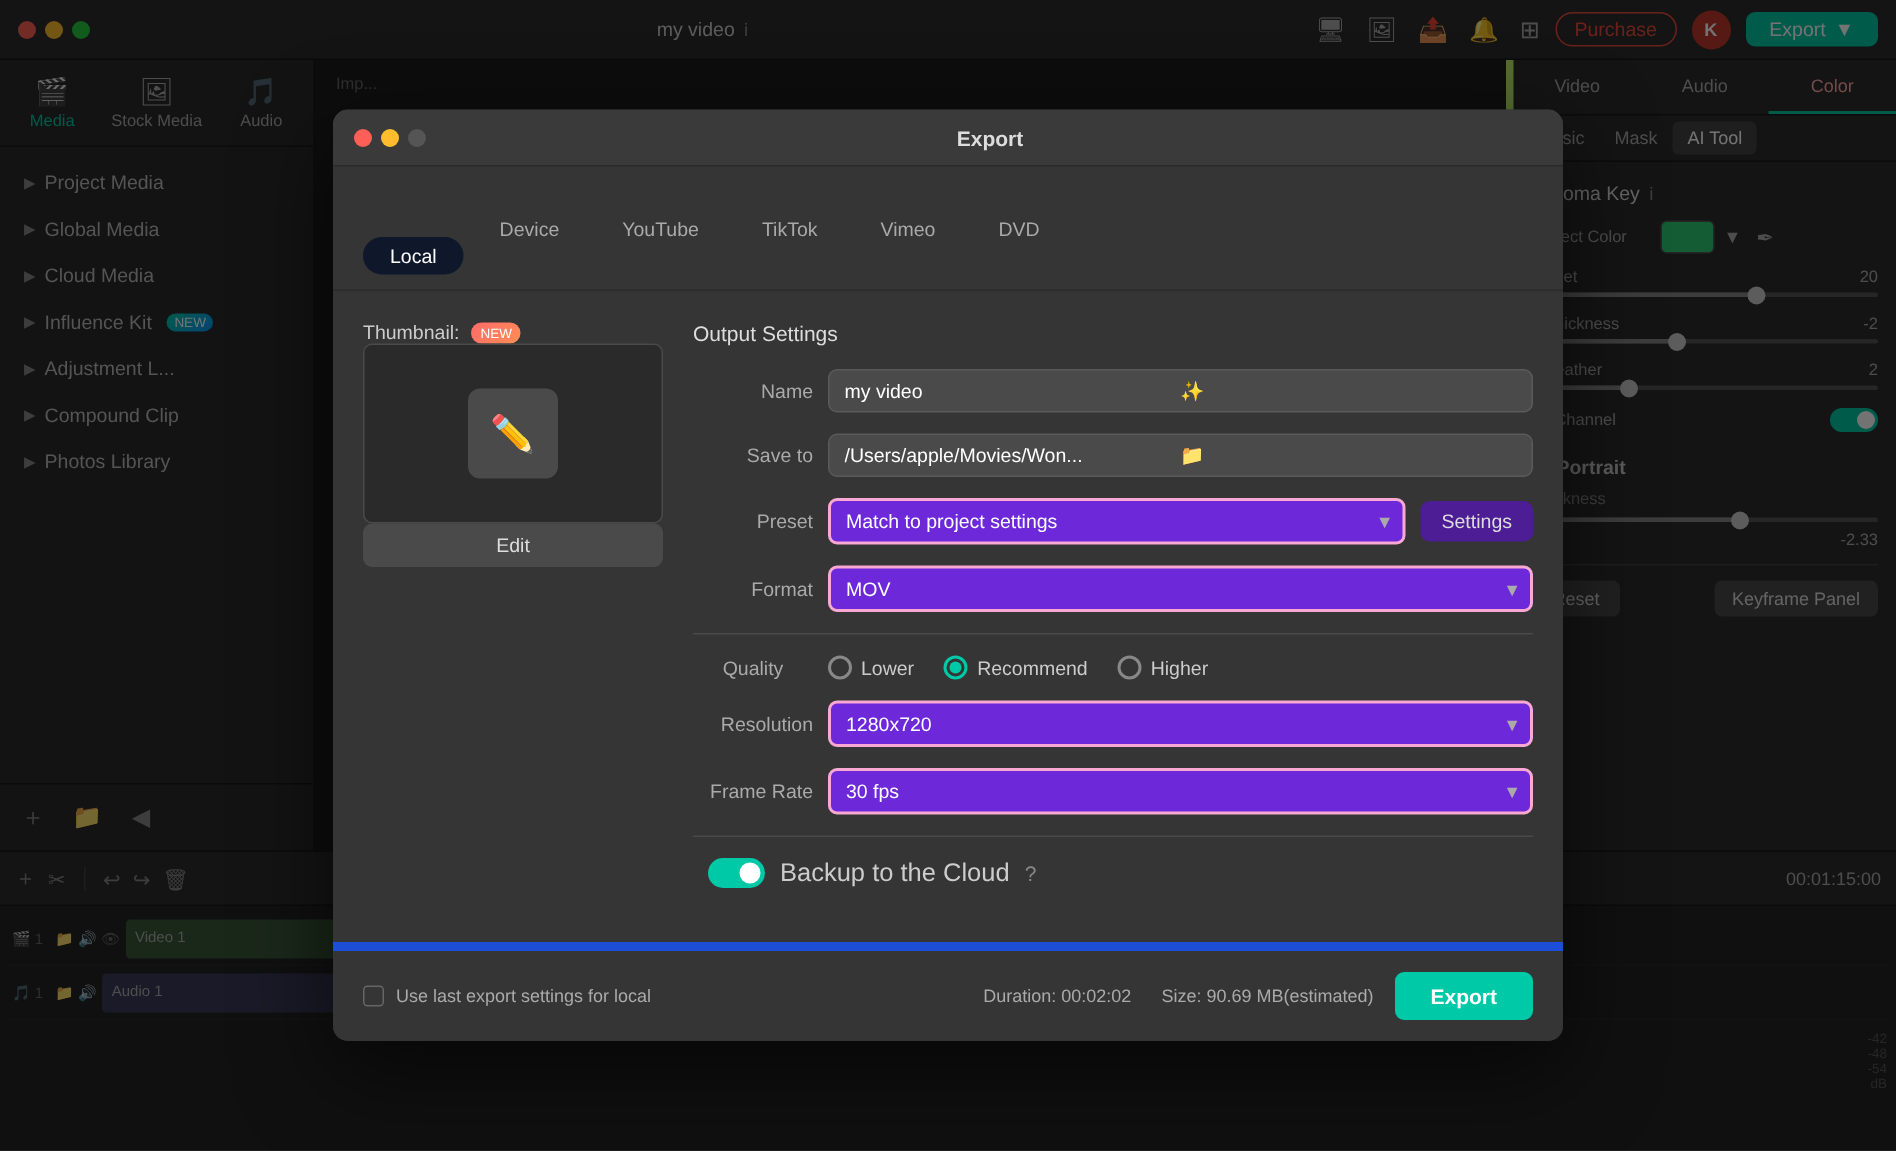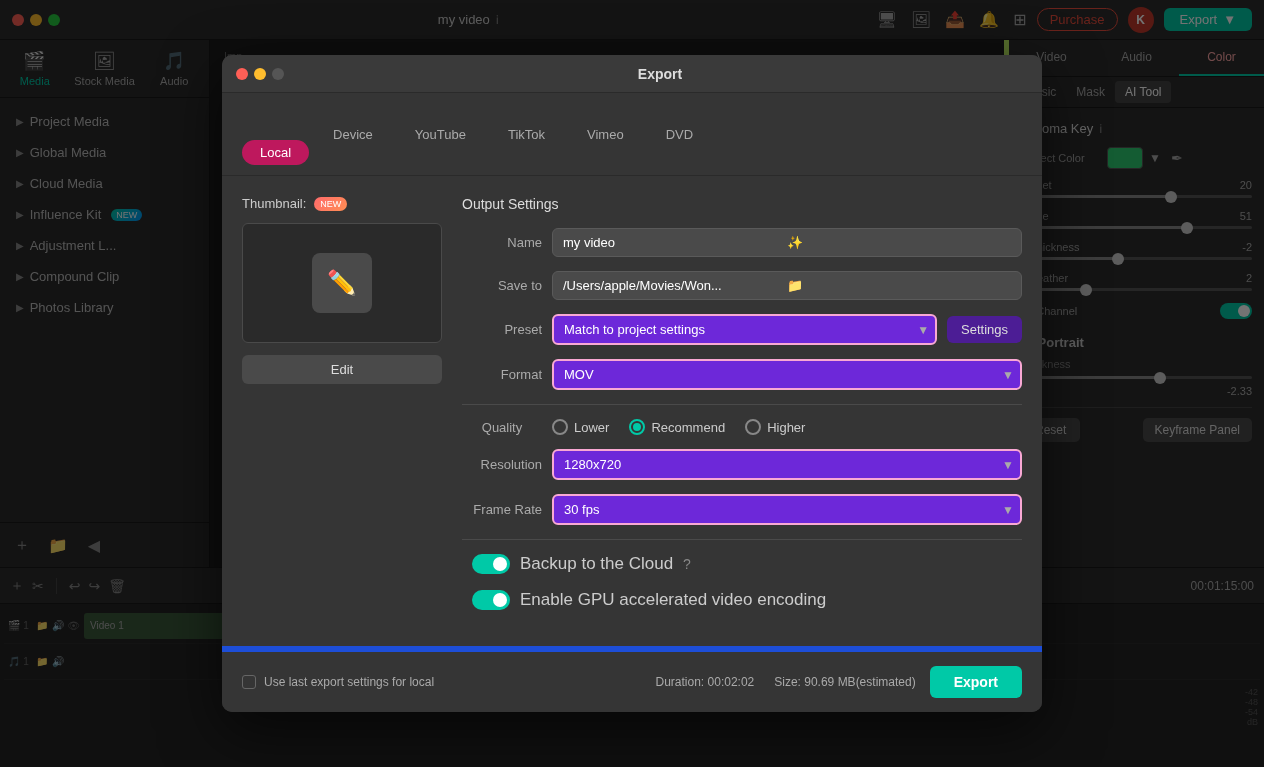--- a/index.html
+++ b/index.html
@@ -347,35 +347,34 @@
       border-bottom: 1px solid #2a2a2a;
     }
     .modal-tab {
       padding: 5px 18px;
       border-radius: 16px;
       font-size: 13px;
       color: #aaa;
       cursor: pointer;
     }
     .modal-tab.active {
-      background: #be185d;
+      background: #0f172a;
       color: #fff;
       margin-top: 37px;
     }
     .modal-body {
       display: flex;
       flex: 1;
       padding: 20px;
       gap: 20px;
     }
     .modal-left {
       width: 200px;
       display: flex;
       flex-direction: column;
-      gap: 12px;
     }
     .thumbnail-label {
       font-size: 13px;
       color: #ccc;
       display: flex;
       align-items: center;
       gap: 8px;
     }
     .new-badge {
       background: linear-gradient(135deg, #ff6b6b, #ff8e53);
@@ -774,30 +773,20 @@
           <div class="right-slider-label">
             <span>preset</span>
             <span>20</span>
           </div>
           <div class="slider-track">
             <div class="slider-fill" style="width:65%;"></div>
             <div class="slider-thumb" style="left:65%;"></div>
           </div>
         </div>
 
-        <div class="right-slider-row">
-          <div class="right-slider-label">
-            <span>rance</span>
-            <span>51</span>
-          </div>
-          <div class="slider-track">
-            <div class="slider-fill" style="width:72%;"></div>
-            <div class="slider-thumb" style="left:72%;"></div>
-          </div>
-        </div>
 
         <div class="right-slider-row">
           <div class="right-slider-label">
             <span>e Thickness</span>
             <span>-2</span>
           </div>
           <div class="slider-track">
             <div class="slider-fill" style="width:42%;"></div>
             <div class="slider-thumb" style="left:42%;"></div>
           </div>
@@ -852,20 +841,23 @@
         <div class="track-row">
           <span style="font-size:10px;color:#666;margin-right:4px;">🎬 1</span>
           <span style="font-size:10px;color:#666;">📁 🔊 👁</span>
           <div class="track-clip" style="width:200px;background:#3a5a3a;">
             <span>Video 1</span>
           </div>
         </div>
         <div class="track-row">
           <span style="font-size:10px;color:#666;margin-right:4px;">🎵 1</span>
           <span style="font-size:10px;color:#666;">📁 🔊</span>
+          <div class="track-clip" style="width:160px;background:#3a3a5a;">
+            <span>Audio 1</span>
+          </div>
         </div>
 
         <div style="display:flex;flex-direction:column;align-items:flex-end;position:absolute;right:0;bottom:40px;font-size:9px;color:#555;padding-right:6px;">
           <span>-42</span>
             <span>-48</span>
             <span>-54</span>
             <span>dB</span>
         </div>
       </div>
     </div>
@@ -989,24 +981,20 @@
         </div>
 
         <div class="separator"></div>
 
         <div class="toggle-row">
           <div class="toggle-switch on"></div>
           <span class="toggle-label">Backup to the Cloud</span>
           <span class="help-icon">?</span>
         </div>
 
-        <div class="toggle-row">
-          <div class="toggle-switch on"></div>
-          <span class="toggle-label">Enable GPU accelerated video encoding</span>
-        </div>
       </div>
     </div>
 
     <div class="modal-footer">
       <div class="footer-checkbox">
         <div class="checkbox-box"></div>
         <span class="footer-check-label">Use last export settings for local</span>
       </div>
       <div class="footer-info">
         <span>

